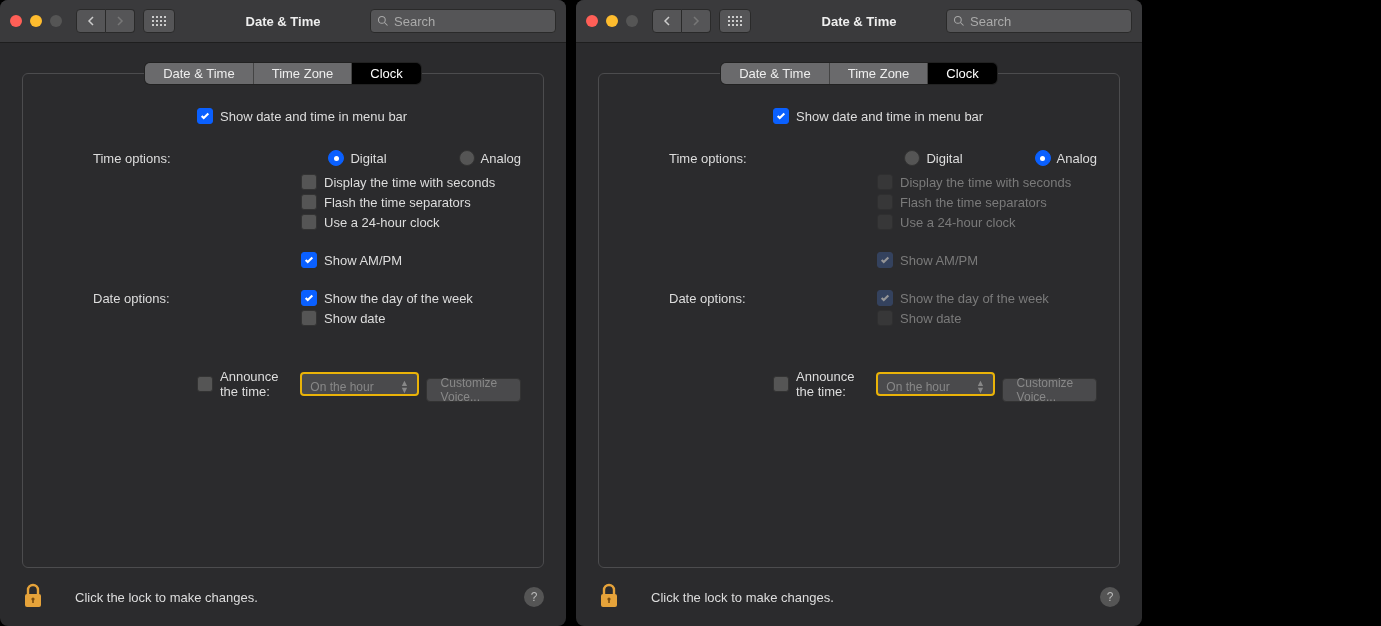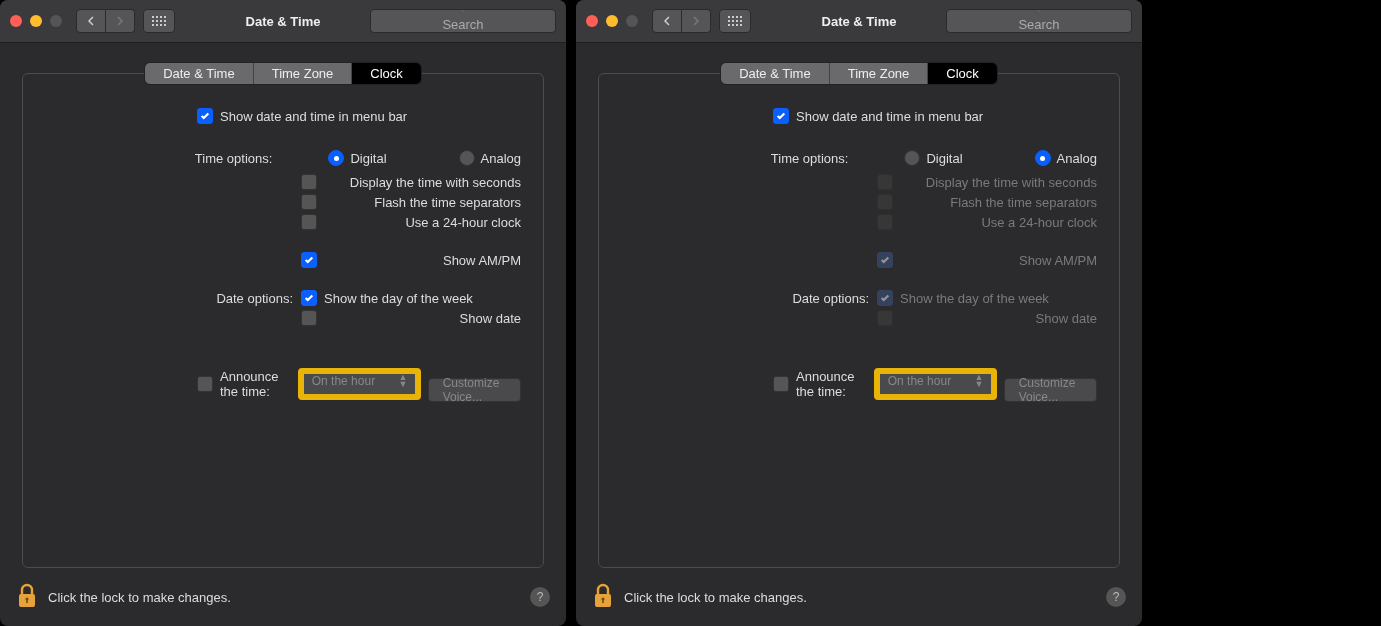--- a/index.html
+++ b/index.html
@@ -12,48 +12,48 @@
   .dot.yellow{background:#febc2e;}
   .dot.green{background:#555;}
   .navbtns{display:flex;margin-left:14px;gap:0;}
   .navbtn{width:28px;height:22px;background:#555557;border:1px solid #2a2a2a;display:flex;align-items:center;justify-content:center;color:#bbb;}
   .navbtn:first-child{border-radius:4px 0 0 4px;}
   .navbtn:last-child{border-radius:0 4px 4px 0;border-left:none;color:#777;}
   .gridbtn{width:30px;height:22px;background:#555557;border:1px solid #2a2a2a;border-radius:4px;margin-left:8px;display:flex;align-items:center;justify-content:center;}
   .grid-icon{display:grid;grid-template-columns:repeat(4,2px);grid-template-rows:repeat(3,2px);gap:2px;}
   .grid-icon span{background:#ccc;width:2px;height:2px;}
   .title{position:absolute;left:0;right:0;text-align:center;font-weight:600;color:#eee;pointer-events:none;}
-  .search{margin-left:auto;width:172px;height:22px;background:#555557;border:1px solid #2a2a2a;border-radius:4px;display:flex;align-items:center;padding:0 6px;color:#aaa;gap:5px;flex-direction:column;}
+  .search{margin-left:auto;width:172px;height:22px;background:#555557;border:1px solid #2a2a2a;border-radius:4px;display:flex;align-items:center;padding:0 6px;color:#aaa;gap:5px;}
   .search svg{width:12px;height:12px;fill:#aaa;}
   .body{flex:1;display:flex;flex-direction:column;padding:20px 22px 0;}
   .tabs{display:flex;justify-content:center;margin-bottom:-11px;z-index:2;}
   .tabseg{display:flex;border-radius:5px;overflow:hidden;box-shadow:0 0 0 1px #222;}
   .tab{padding:3px 18px;background:#6a6a6c;color:#eee;border-right:1px solid #444;cursor:default;font-size:13px;}
   .tab:last-child{border-right:none;}
   .tab.active{background:#000000;color:#fff;}
   .panel{flex:1;border:1px solid #4c4c4e;border-radius:6px;padding:30px 22px 22px;background:#2b2b2d;}
   .row{display:flex;align-items:center;margin:4px 0;padding-left:48px;}
   .checkbox{width:14px;height:14px;border-radius:3px;background:#555;border:1px solid #333;margin-right:7px;flex-shrink:0;display:flex;align-items:center;justify-content:center;}
   .checkbox.checked{background:#0a60ff;border-color:#0a60ff;}
   .checkbox.checked svg{width:10px;height:10px;stroke:#fff;stroke-width:2.5;fill:none;}
   .checkbox.disabled{opacity:.5;}
   .radio{width:14px;height:14px;border-radius:50%;background:#555;border:1px solid #333;margin-right:6px;flex-shrink:0;display:flex;align-items:center;justify-content:center;}
   .radio.checked{background:#0a60ff;border-color:#0a60ff;}
   .radio.checked::after{content:"";width:5px;height:5px;border-radius:50%;background:#fff;}
-  .section-label{text-align:right;width:200px;padding-right:8px;color:#ddd;}
-  .indent{margin-left:208px;justify-content:space-between;}
+  .section-label{text-align:left;width:200px;padding-right:8px;color:#ddd;}
+  .indent{margin-left:208px;}
   .indent2{margin-left:104px;}
   .dimmed{color:#7a7a7a;}
   .dimmed .checkbox{background:#444;border-color:#333;}
   .dimmed .checkbox.checked{background:#3e5a8f;border-color:#3e5a8f;}
   .hgroup{display:flex;align-items:flex-end;gap:24px;}
-  .select{width:150px;height:20px;background:#4a4a4c;border:6px solid #eab308;border-radius:4px;color:#888;padding:0 8px;display:flex;align-items:flex-start;justify-content:space-between;font-size:12px;}
+  .select{width:150px;height:20px;background:#4a4a4c;border:2px solid #eab308;border-radius:4px;color:#888;padding:0 8px;display:flex;align-items:flex-end;justify-content:space-between;font-size:12px;}
   .select .arrows{font-size:9px;line-height:7px;color:#888;display:flex;flex-direction:column;}
   .btn{height:22px;background:#4a4a4c;border:1px solid #333;border-radius:4px;color:#888;padding:0 14px;display:flex;align-items:center;font-size:12px;margin-top:12px;}
-  .footer{height:58px;display:flex;align-items:center;padding:0 16px;gap:10px;}
+  .footer{height:58px;display:flex;align-items:center;padding:0 22px;gap:31px;}
   .lock svg{width:22px;height:28px;}
   .help{margin-left:auto;width:20px;height:20px;border-radius:50%;background:#555;color:#bbb;display:flex;align-items:center;justify-content:center;font-size:12px;}
   .sp{height:14px;}
 </style>
 </head>
 <body>
 
 <div class="stage">
 
 <div class="win">

